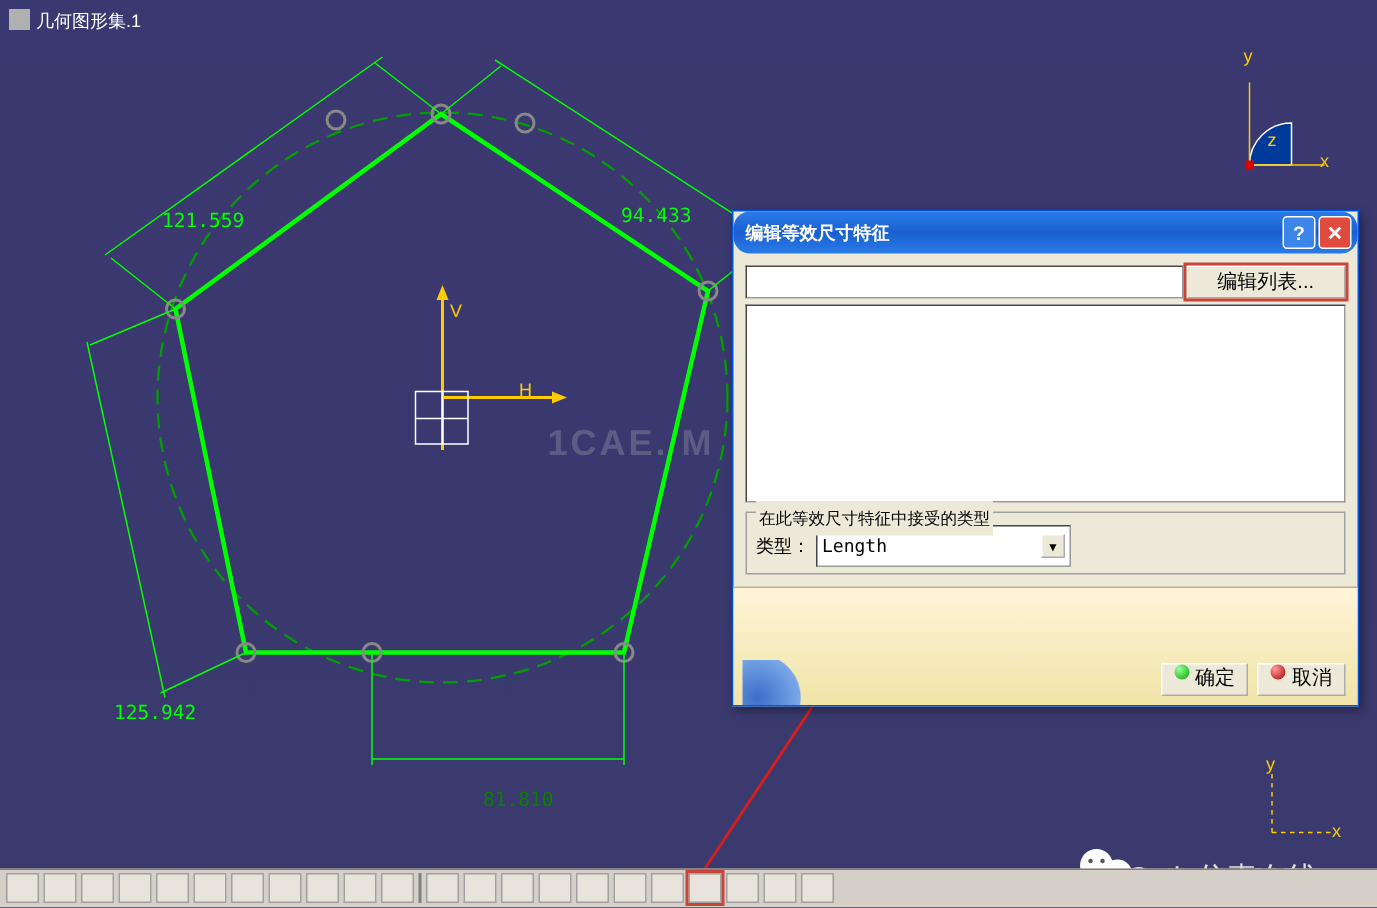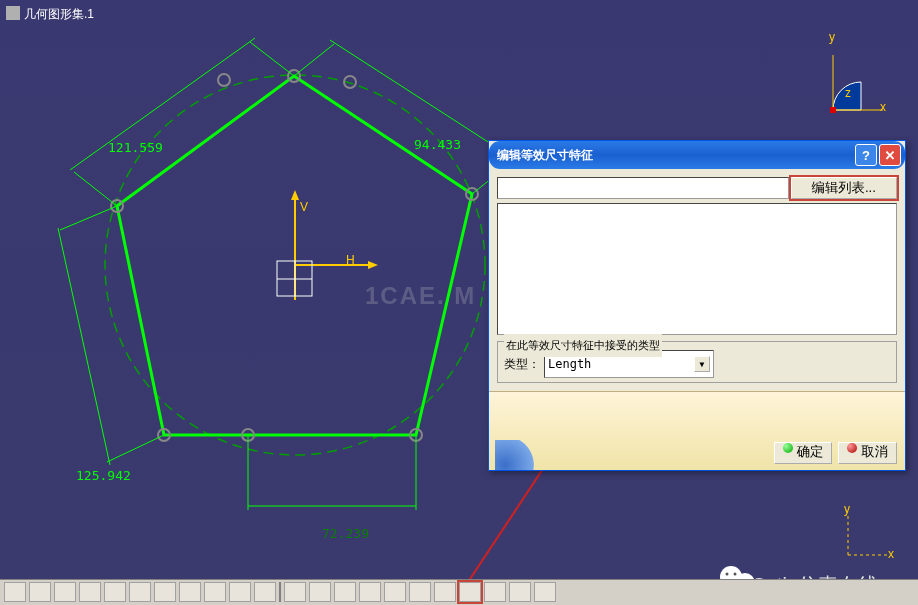--- a/index.html
+++ b/index.html
@@ -284,21 +284,21 @@
     <line x1="295" y1="261" x2="295" y2="296" stroke="#fff"></line>
     <line x1="277" y1="279" x2="312" y2="279" stroke="#fff"></line>
 
     <line x1="468" y1="582" x2="700" y2="232" stroke="#d02020" stroke-width="2"></line>
     <polygon points="700,232 690,246 702,246" fill="#d02020"></polygon>
   </svg>
 
   <div class="dim-text" style="top:112px;left:108px">121.559</div>
   <div class="dim-text" style="top:109px;left:414px">94.433</div>
   <div class="dim-text" style="top:440px;left:76px">125.942</div>
-  <div class="dim-text" style="top:498px;left:322px;color:#0a7f00">72.239</div>
+  <div class="dim-text" style="top:498px;left:322px;color:#0a7f00">81.810</div>
   <div style="position:absolute;top:253px;left:346px;color:#ffcc00">H</div>
   <div style="position:absolute;top:200px;left:300px;color:#ffcc00">V</div>
 
   <div class="watermark" style="top:282px;left:365px">1CAE.    M</div>
 
   <div class="axes-widget">
     <svg width="90" height="90">
       <path d="M35 80 A28 28 0 0 1 63 52 L63 80 Z" fill="#003a9a" stroke="#fff"></path>
       <line x1="35" y1="80" x2="35" y2="25" stroke="#ffcc00" stroke-width="1"></line>
       <line x1="35" y1="80" x2="85" y2="80" stroke="#ffcc00" stroke-width="1"></line>

